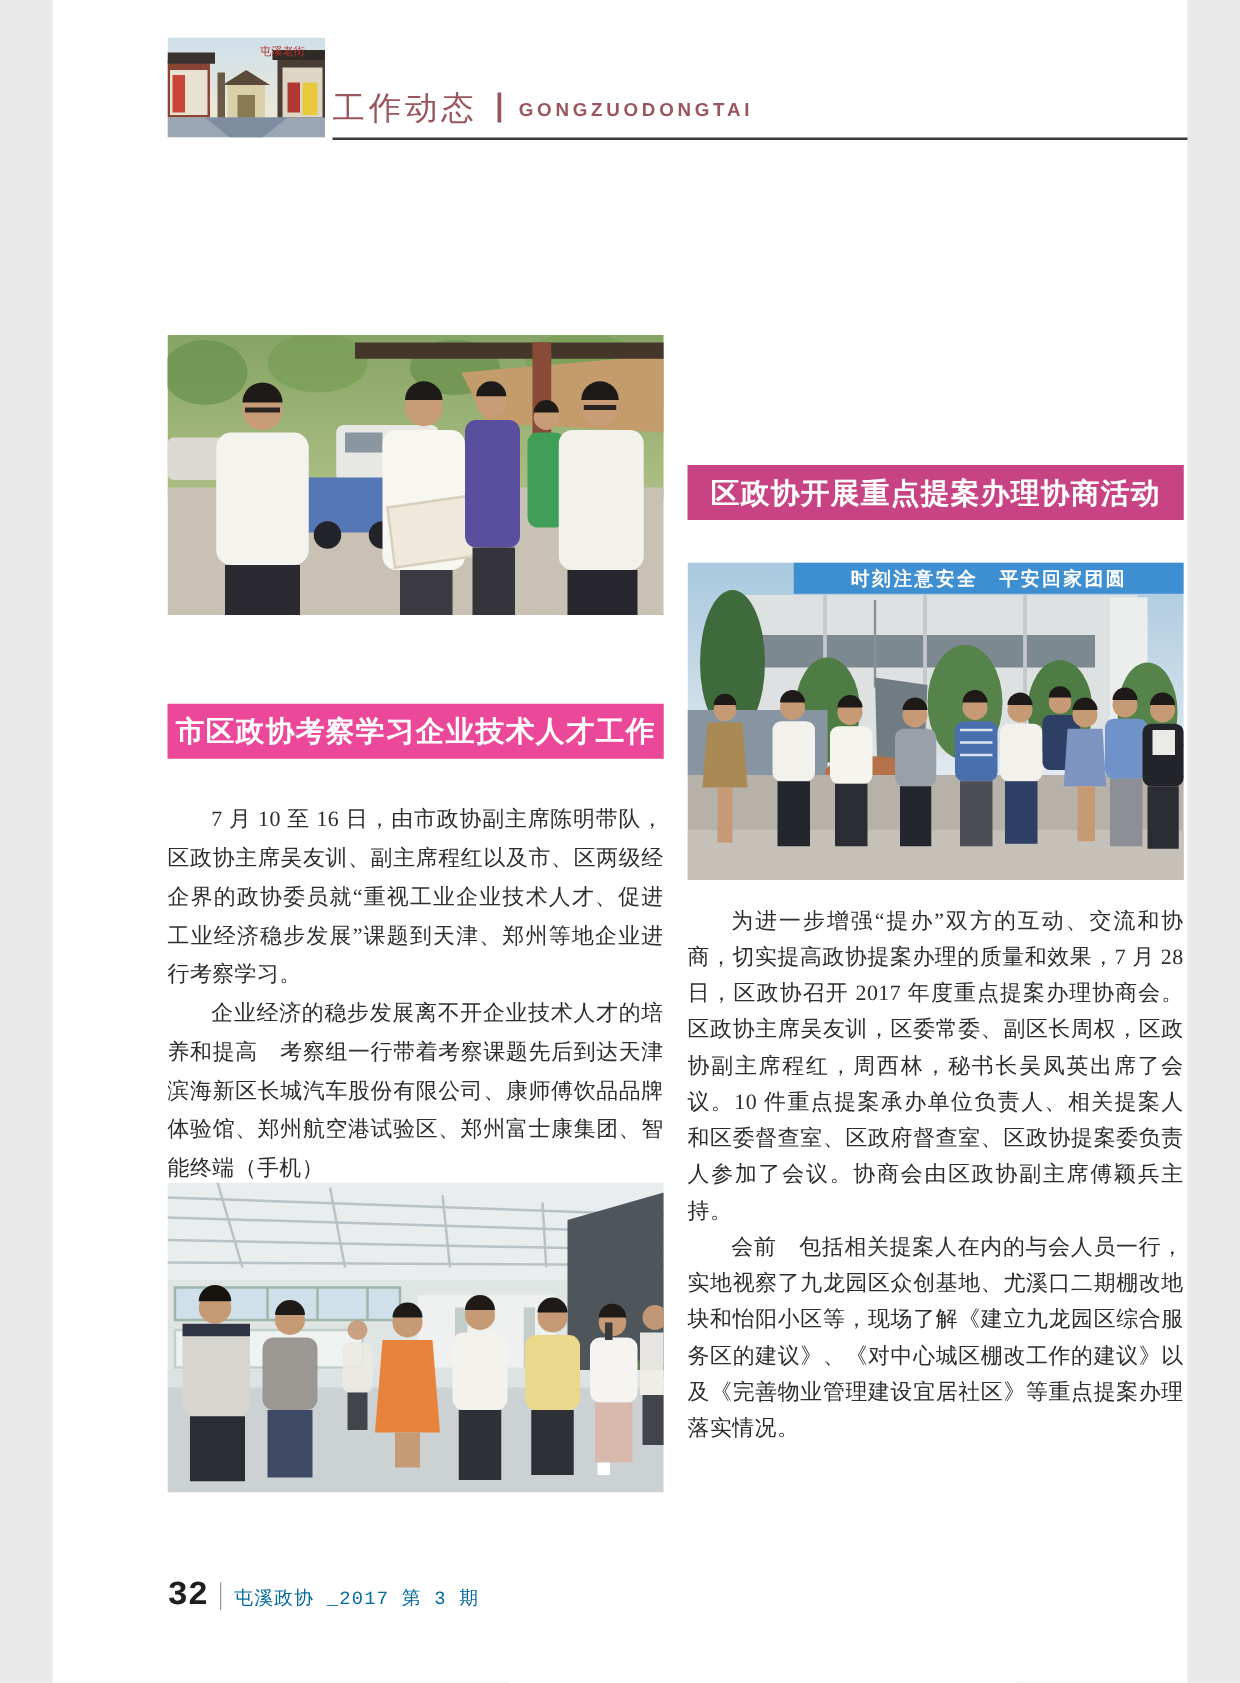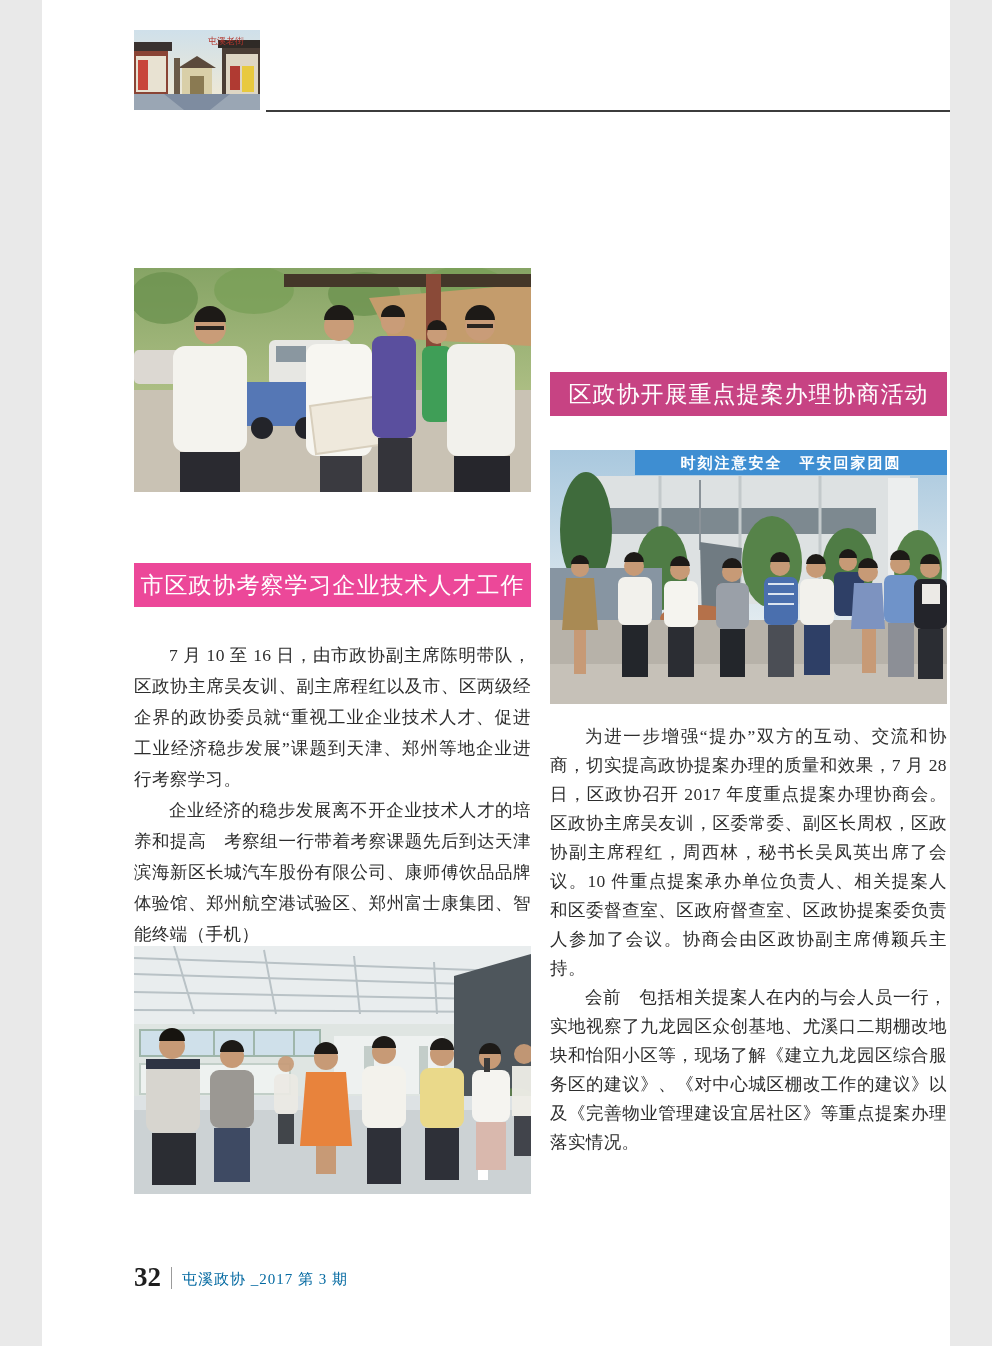--- a/index.html
+++ b/index.html
@@ -19,34 +19,34 @@
   .col{position:absolute;width:397px;text-align:justify;text-justify:inter-ideograph;}
   .col p{margin:0;font-size:17.5px;letter-spacing:0.4px;}
   .cont-l{left:92px;top:150px;}  .cont-l p{line-height:32px;}
   .cont-r{left:508px;top:150px;} .cont-r p{line-height:32px;}
   .body-l{left:92px;top:640px;}  .body-l p{line-height:31px;}
   .body-r{left:508px;top:722px;} .body-r p{line-height:29px;}
   .indent{text-indent:2em;}
 
   
   .banner{position:absolute;width:397px;height:44px;display:flex;align-items:center;justify-content:center;
-          font-family:"Liberation Sans","DejaVu Sans",sans-serif;font-weight:400;font-size:23px;
+          font-family:"Liberation Sans","DejaVu Sans",sans-serif;font-weight:700;font-size:23px;
           color:#ffffff;letter-spacing:1px;}
   .banner-green{left:92px;top:563px;background:#ec4899;}
   .banner-pink{left:508px;top:372px;background:#c74383;}
 
   
   .photo{position:absolute;display:block;}
   .photo1{left:92px;top:268px;width:397px;height:224px;}
   .photo2{left:508px;top:450px;width:397px;height:254px;}
   .photo3{left:92px;top:946px;width:397px;height:248px;}
 
   
   .footer{position:absolute;left:92px;top:1262px;display:flex;align-items:center;
-          font-family:Liberation Serif, serif;}
+          font-family:Liberation Mono, monospace;}
   .footer-num{font-size:27px;font-weight:700;color:#1e1e1e;}
   .footer-sep{display:inline-block;width:1px;height:22px;background:#9b9b9b;margin:0 10px;}
   .footer-txt{font-size:15px;color:#0369a1;letter-spacing:1px;padding-top:3px;}
 </style>
 </head>
 <body>
 
 <div class="page">
 
   <svg class="hdr-logo" viewBox="0 0 126 80">
@@ -70,20 +70,25 @@
       <path d="M48 38 h30 v28 h-30 z" fill="#d9cfa8"></path>
       <path d="M44 38 l19 -12 19 12 z" fill="#5b4a3c"></path>
       <rect x="56" y="46" width="14" height="20" fill="#8a7a52"></rect>
       <rect x="40" y="28" width="6" height="38" fill="#6a5a48"></rect>
     </g>
     <path d="M0 64 h126 v16 h-126 z" fill="#9aa6b4"></path>
     <path d="M30 64 l20 16 h26 l20 -16 z" fill="#7e8ca0"></path>
     <text x="74" y="14" font-size="9" fill="#b2352d" font-family="Liberation Serif, serif">屯溪老街</text>
   </svg>
 
+  <div class="hdr-titles">
+    <span class="hdr-title">工作动态</span>
+    <span class="hdr-bar"></span>
+    <span class="hdr-sub">GONGZUODONGTAI</span>
+  </div>
   <div class="hdr-rule"></div>
 
 
   <svg class="photo photo1" viewBox="0 0 397 224">
     <defs>
       <linearGradient id="p1g" x1="0" y1="0" x2="0" y2="1">
         <stop offset="0" stop-color="#86a465"></stop>
           <stop offset="1" stop-color="#aebf85"></stop>
       </linearGradient>
     </defs>

